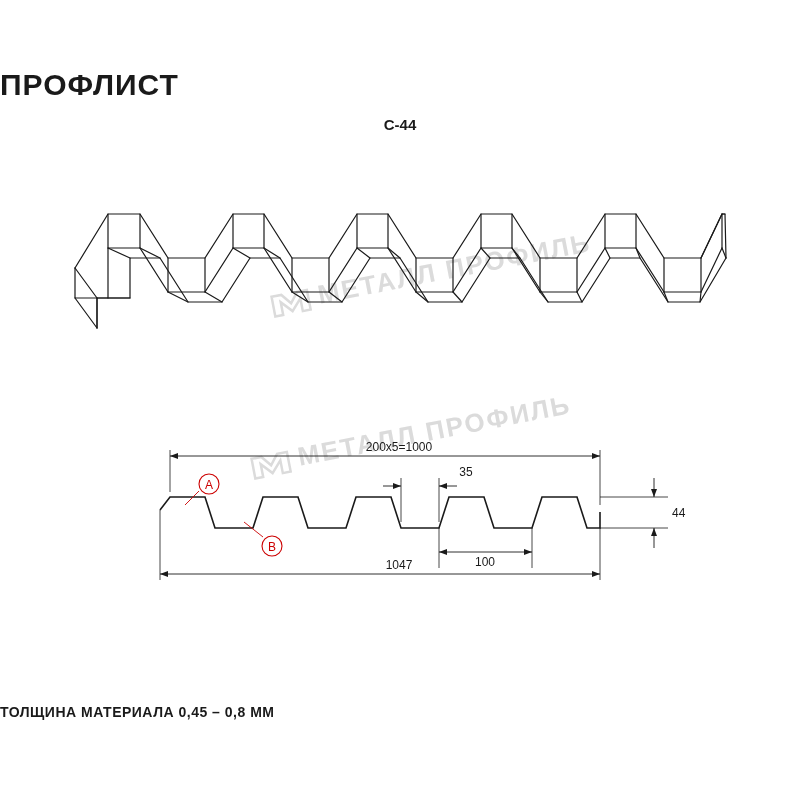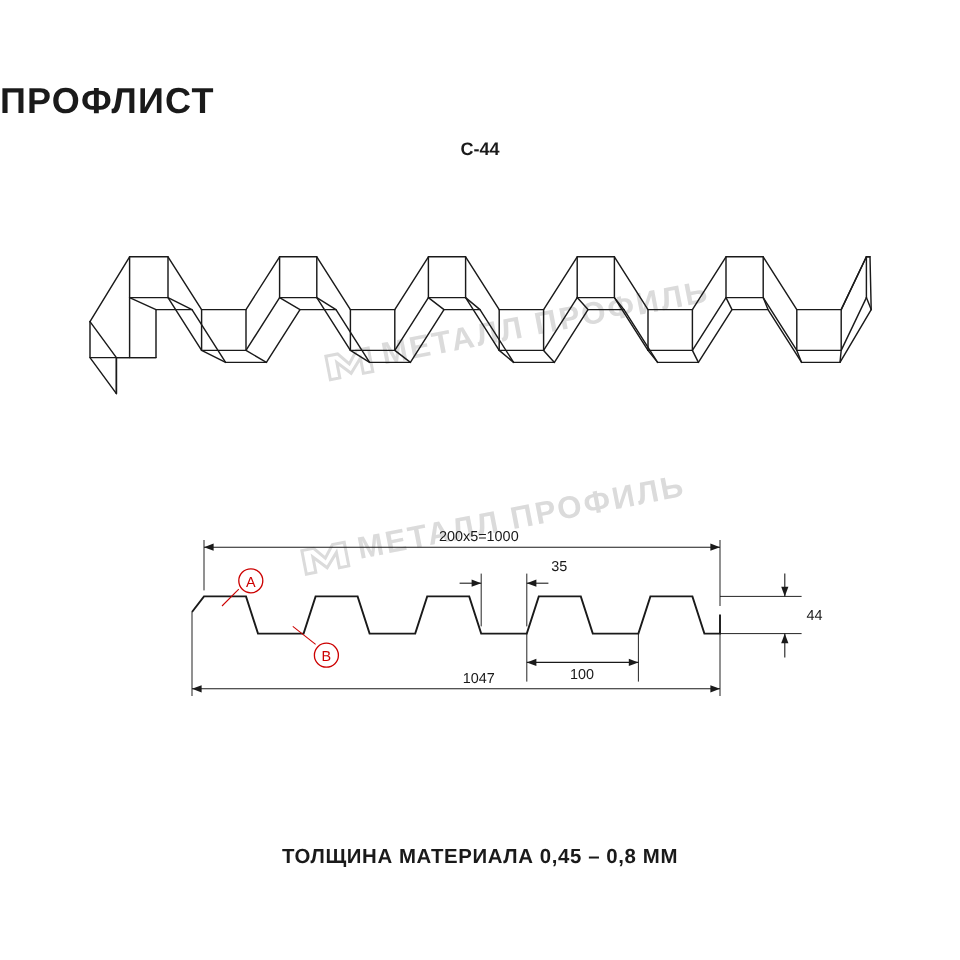--- a/index.html
+++ b/index.html
@@ -40,22 +40,22 @@
     text-align: center;
     font-size: 15px;
     font-weight: bold;
     color: #1a1a1a;
   }
   .footer {
     position: absolute;
     left: 0;
     top: 704px;
     width: 800px;
-    text-align: center;
-    font-size: 17px;
+    text-align: left;
+    font-size: 14px;
     font-weight: bold;
     letter-spacing: 0.5px;
     color: #1a1a1a;
   }
   .svg-layer {
     position: absolute;
     left: 0;
     top: 0;
     width: 800px;
     height: 800px;

